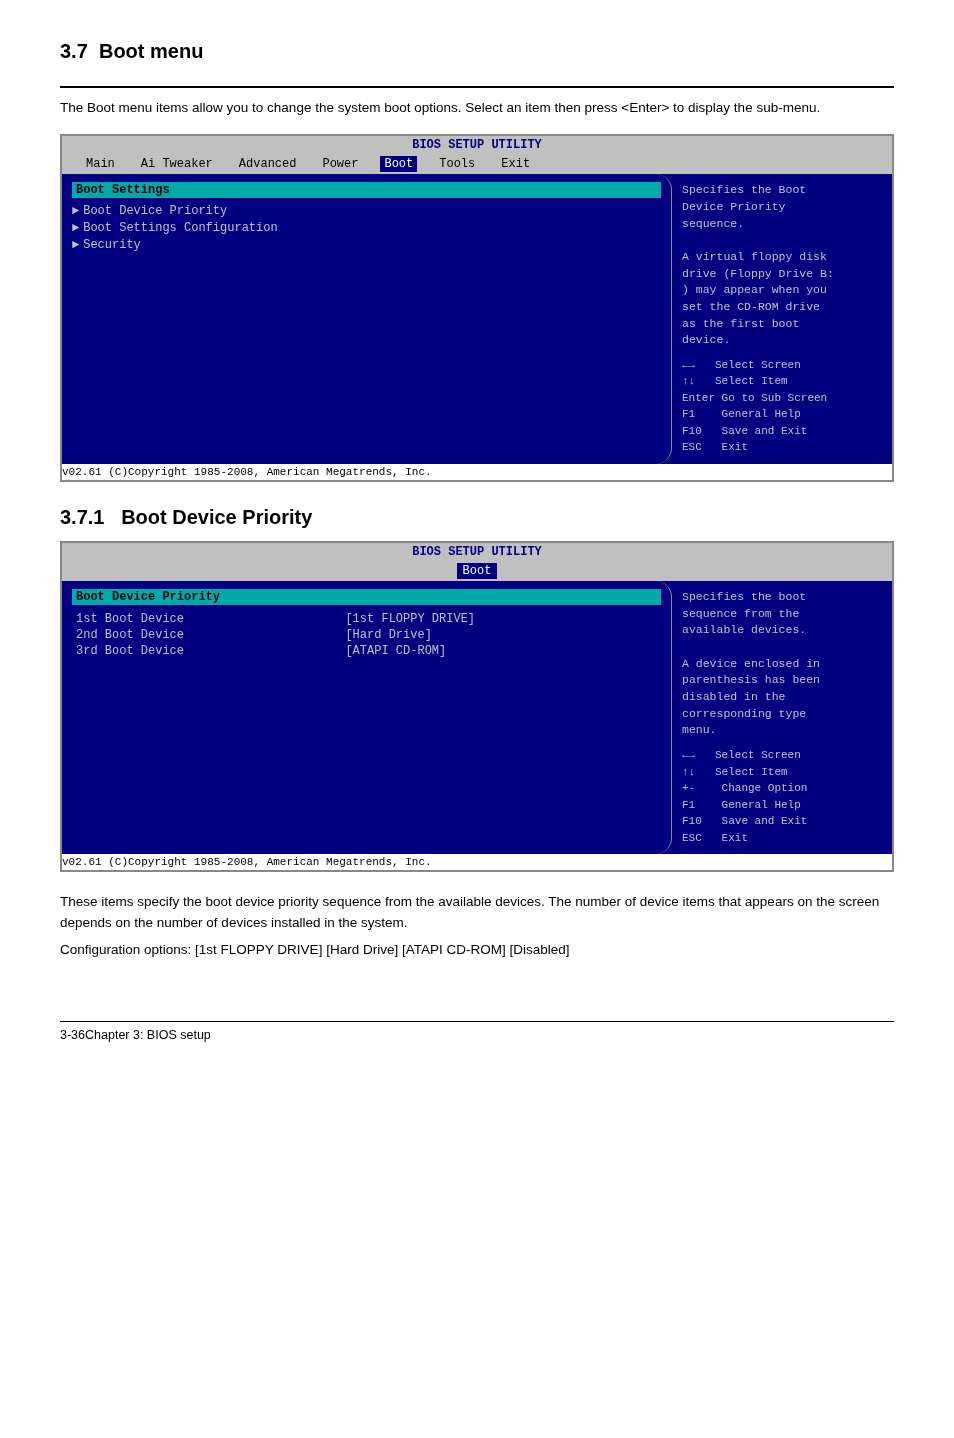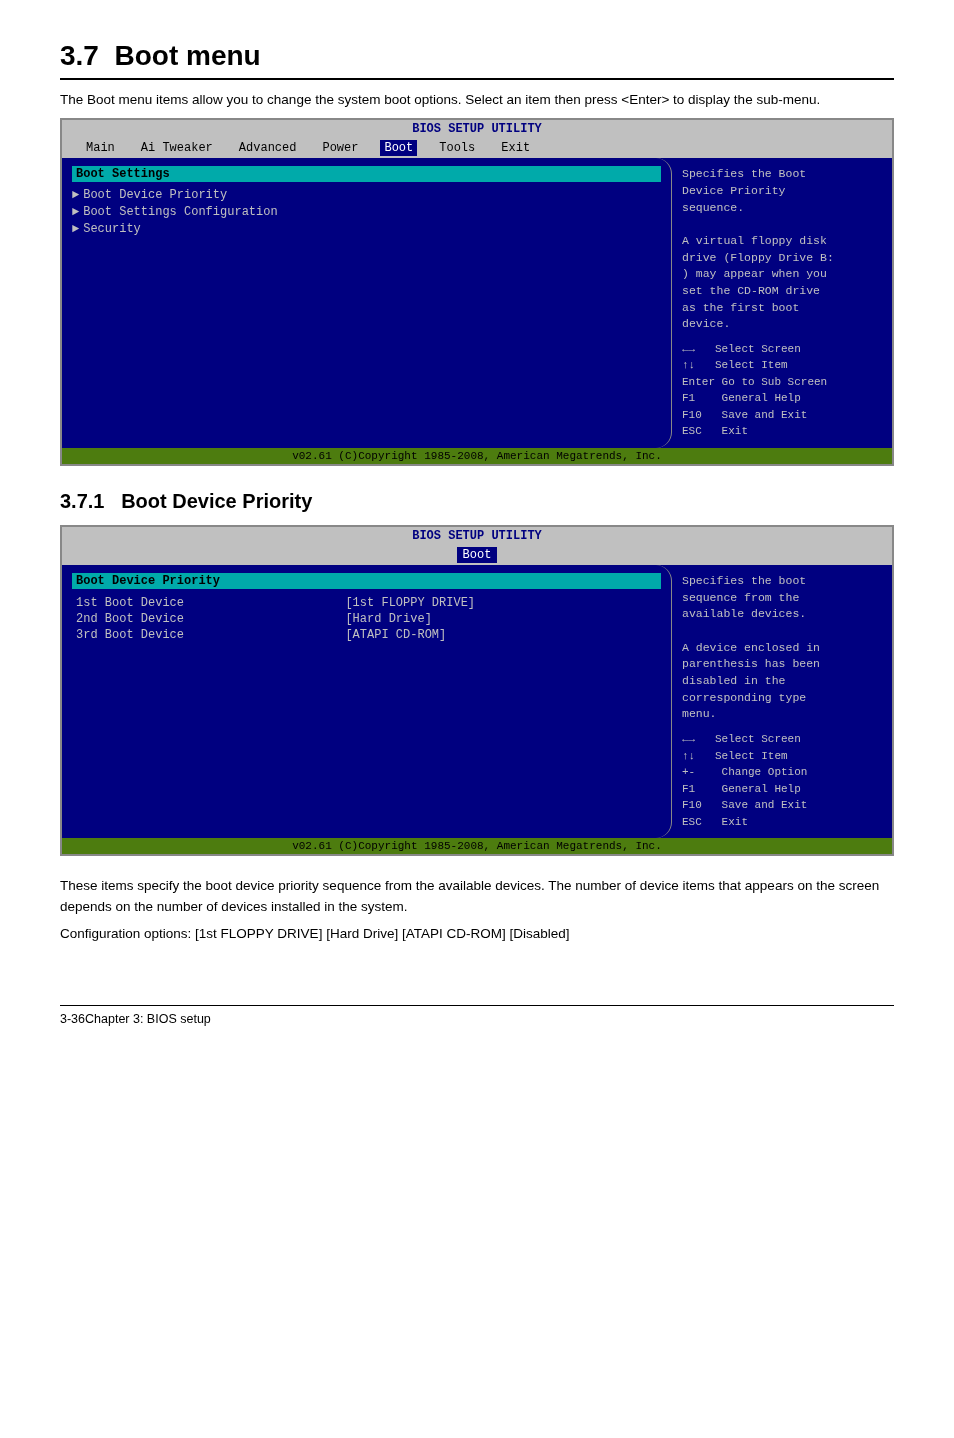--- a/index.html
+++ b/index.html
@@ -8,29 +8,29 @@
       font-size: 14px;
       background: #fff;
       color: #000;
       width: 954px;
       min-height: 1438px;
       padding: 40px 60px 40px 60px;
     }
 
     
     .section-title {
-      font-size: 28px;
+      font-size: 20px;
       font-weight: bold;
       margin-bottom: 10px;
       border-bottom: 2px solid #000;
-      padding-bottom: 6px;
+      padding-bottom: 23px;
     }
     .section-desc {
       font-size: 13.5px;
-      margin-bottom: 8px;
+      margin-bottom: 16px;
       line-height: 1.5;
     }
 
     
     .bios-screen {
       border: 2px solid #888;
       background: #000080;
       color: #c0c0c0;
       font-family: 'Courier New', Courier, monospace;
       font-size: 12px;
@@ -105,23 +105,23 @@
       gap: 4px;
       color: #c0c0c0;
       margin: 3px 0;
       font-size: 12px;
     }
     .bios-menu-entry .arrow {
       color: #c0c0c0;
     }
 
     .bios-footer {
-      background: #4d7c0f;
-      color: #000;
-      text-align: center;
+      background: #ffffff;
+      color: #000;
+      text-align: left;
       padding: 2px 0;
       font-size: 11px;
       font-family: 'Courier New', Courier, monospace;
     }
 
     .bios-key-hint {
       margin-top: 8px;
       font-size: 11px;
       line-height: 1.5;
       color: #c0c0c0;

